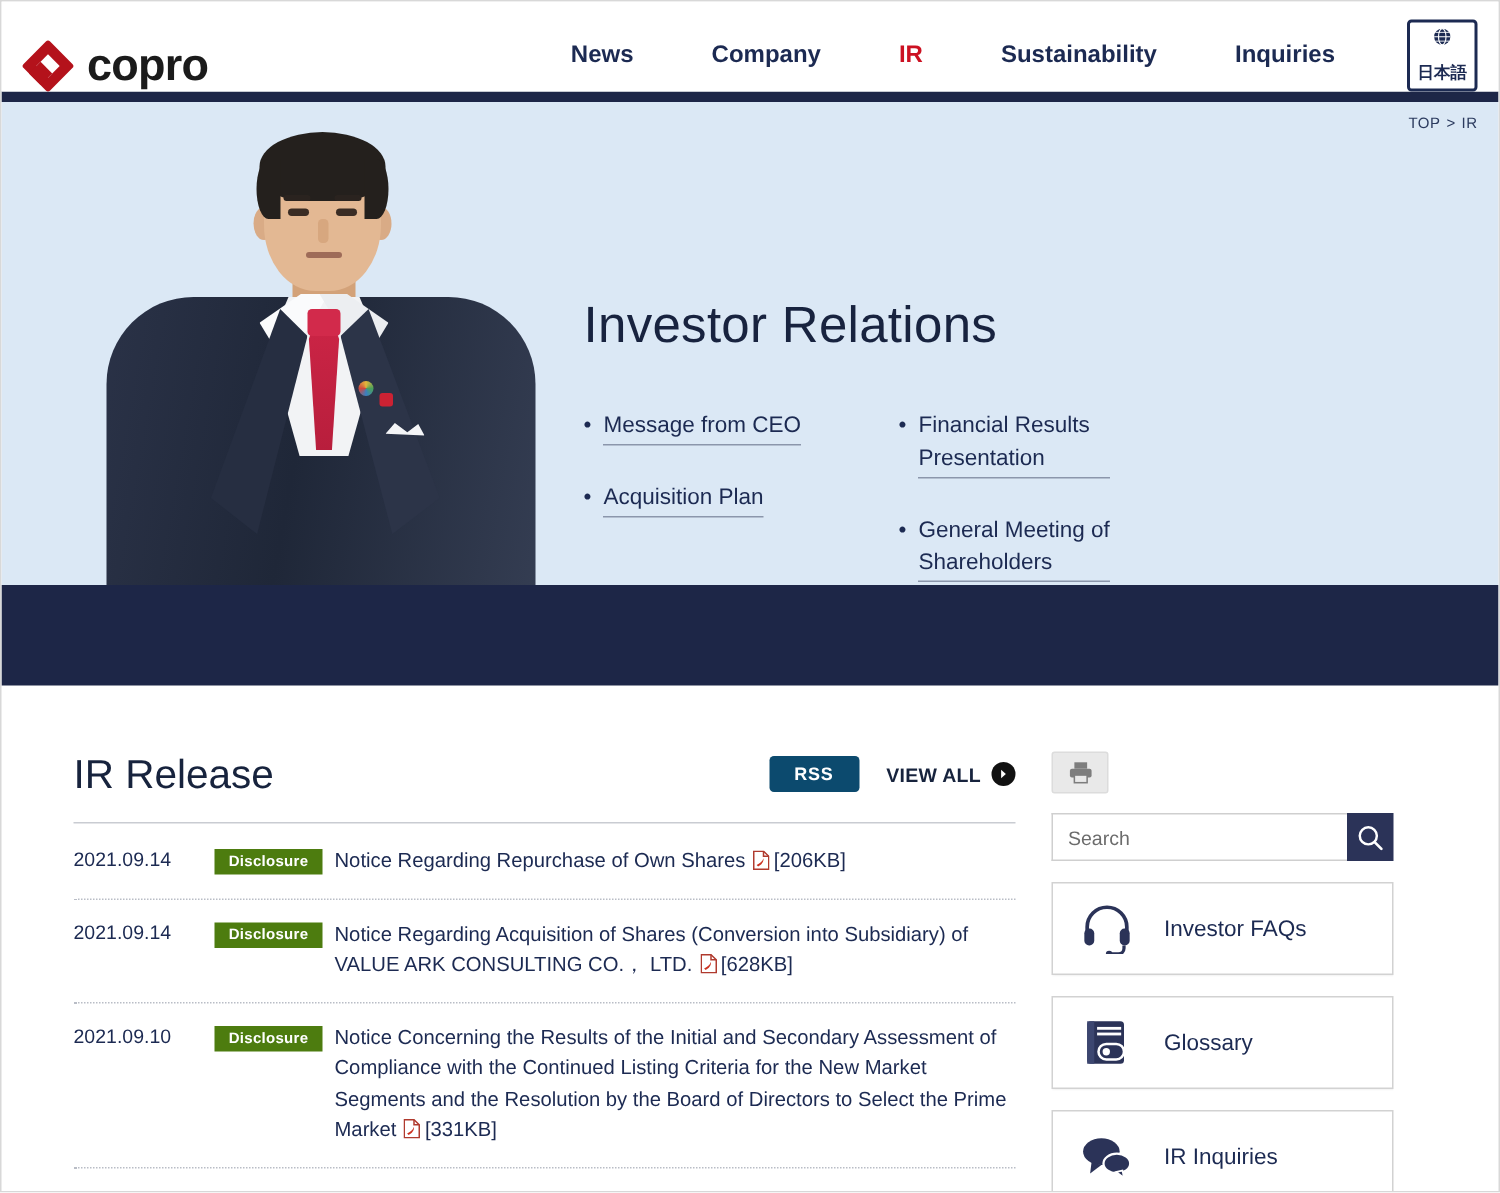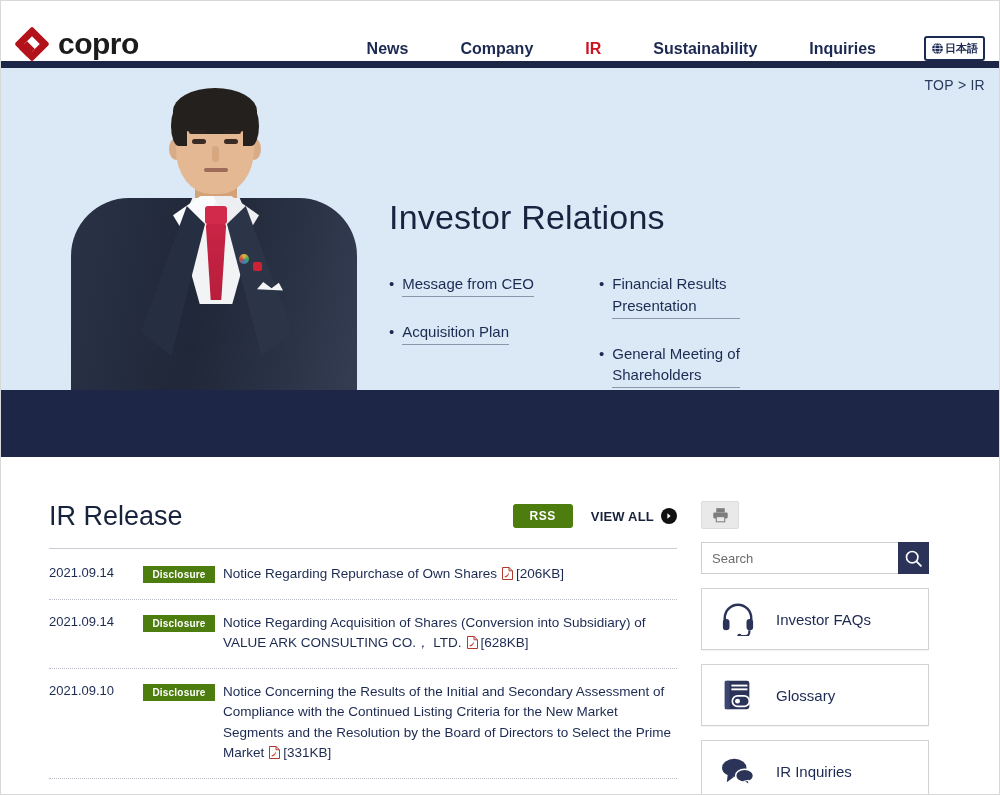--- a/index.html
+++ b/index.html
@@ -33,33 +33,33 @@
   .logo-text { font-size: 30px; font-weight: 700; color:#1b1b1b; letter-spacing:-0.5px; }
 
   .nav { margin-left:auto; display:flex; align-items:center; gap:0; }
   .nav-item {
     font-size: 16px; font-weight: 700; color:#1c2a52; text-decoration:none;
     padding: 0 26px; white-space:nowrap; cursor:pointer;
   }
   .nav-item.active { color:#cc1122; }
   .lang-btn {
     margin-left: 22px; border: 2px solid #1c2a52; border-radius:3px;
-    padding: 3px 5px; display:flex; align-items:center; gap:1px;
-    font-size: 11px; color:#1c2a52; font-weight:700; cursor:pointer; background:#fff;
+    padding: 3px 5px; display:flex; align-items:center; gap:10px;
+    font-size: 11px; color:#1c2a52; font-weight:700; cursor:pointer; background:#fff;flex-direction:column;
   }
   .globe { width:13px; height:13px; }
 
   
   .hero-topbar { height:7px; background:#1d2647; }
   .hero {
     position:relative; height: 322px; background:#dbe8f5; overflow:hidden;
   }
   .breadcrumb {
     position:absolute; right: 14px; top: 9px;
-    font-size: 14px; color:#2b3a5e; letter-spacing:0.3px;
+    font-size: 10px; color:#2b3a5e; letter-spacing:0.3px;
   }
   .breadcrumb .sep { margin: 0 4px; }
   .breadcrumb a { color:#2b3a5e; text-decoration:none; }
 
   
   .photo { position:absolute; left: 60px; top: 18px; width: 300px; height: 304px; }
   .ph-head { position:absolute; left:115px; top:8px; width:78px; height:100px; background:#e3b893; border-radius:48% 48% 44% 44%; }
   .ph-hair { position:absolute; left:112px; top:2px; width:84px; height:46px; background:#24201d; border-radius:50% 50% 38% 38%; }
   .ph-hair2{ position:absolute; left:110px; top:20px; width:16px; height:40px; background:#24201d; border-radius:50% 0 0 50%; }
   .ph-hair3{ position:absolute; left:182px; top:20px; width:16px; height:40px; background:#24201d; border-radius:0 50% 50% 0; }
@@ -106,21 +106,21 @@
 
   
   .main { display:flex; padding: 44px 46px 0 48px; gap: 24px; }
   .col-left { width: 628px; }
   .col-right { width: 228px; }
 
   .sec-head { display:flex; align-items:flex-end; }
   .sec-title { font-size: 27px; color:#17233d; font-weight:400; }
   .sec-tools { margin-left:auto; display:flex; align-items:center; gap:18px; padding-bottom:4px; }
   .rss-btn {
-    background:#4d7c0f; color:#fff; font-size:12px; font-weight:700;
+    background:#0c4a6e; color:#fff; font-size:12px; font-weight:700;
     padding: 5px 17px; border-radius:3px; cursor:pointer; letter-spacing:0.5px;
   }
   .view-all { display:flex; align-items:center; gap:7px; cursor:pointer; }
   .view-all .txt { font-size:13px; font-weight:700; color:#17233d; letter-spacing:0.2px; }
   .va-arrow {
     width:16px; height:16px; border-radius:50%; background:#111;
     display:flex; align-items:center; justify-content:center;
   }
   .va-arrow svg { display:block; }
   .sec-rule { height:1px; background:#c9ccd2; margin-top: 16px; }

